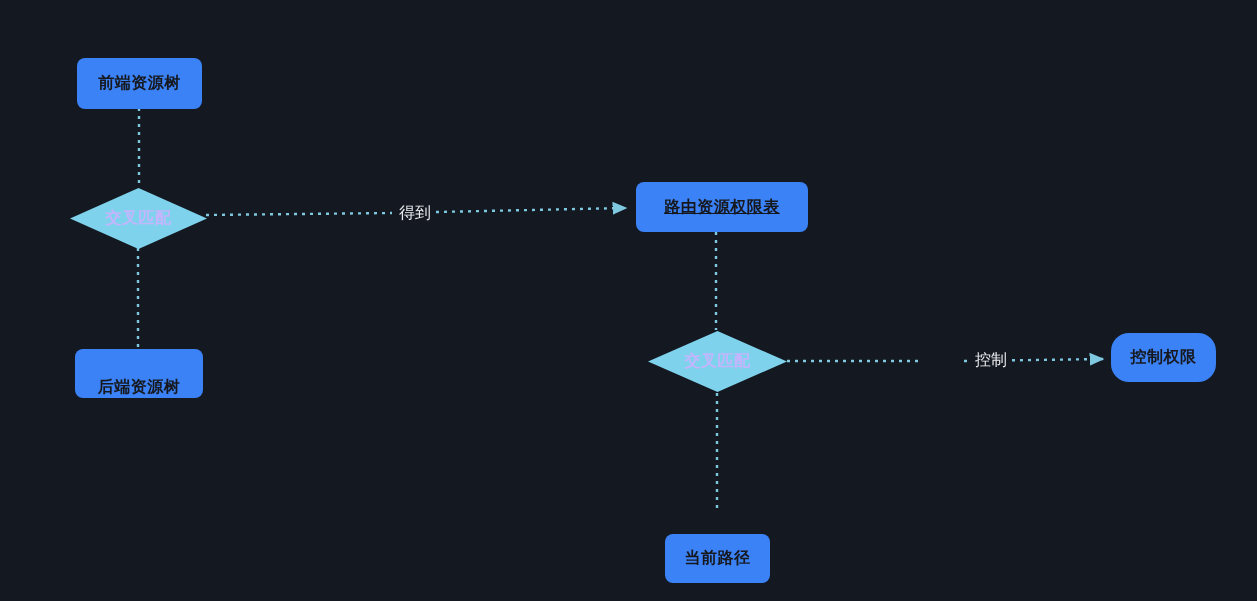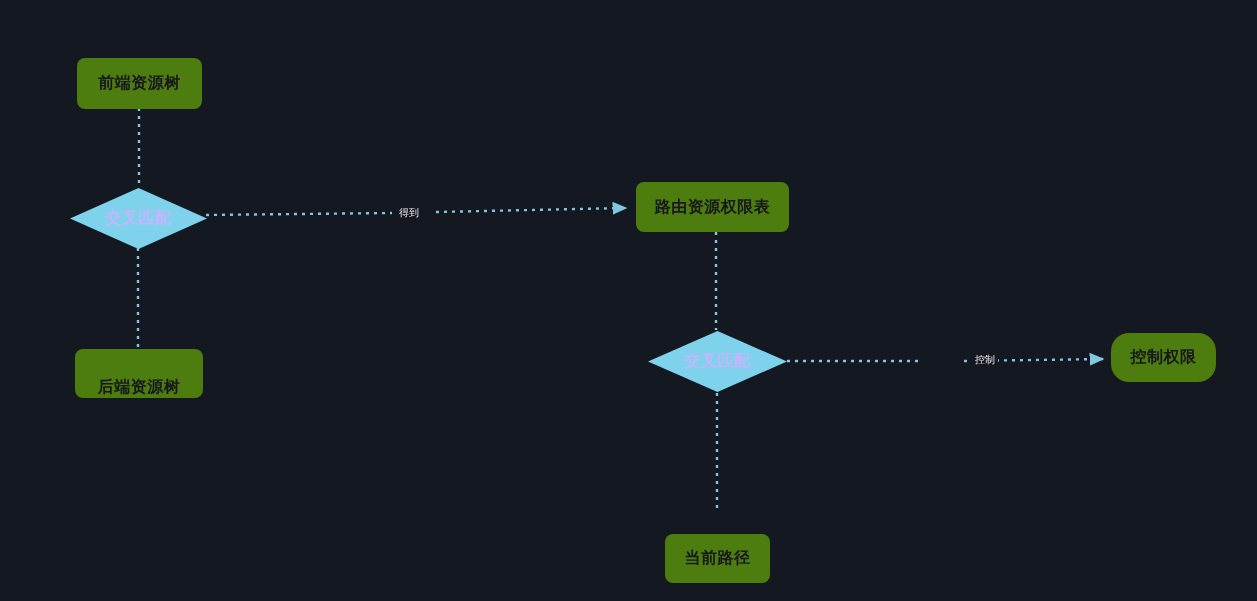--- a/index.html
+++ b/index.html
@@ -21,21 +21,21 @@
     top: 0;
     width: 1257px;
     height: 601px;
   }
   .node {
     position: absolute;
     display: flex;
     align-items: center;
     justify-content: center;
     box-sizing: border-box;
-    background: #4d7c0f;
+    background: #3b82f6;
     border-radius: 8px;
     color: #16181d;
     font-size: 16px;
     font-weight: bold;
     letter-spacing: 0.5px;
     white-space: nowrap;
     z-index: 3;
   }
   .diamond-wrap {
     position: absolute;
@@ -59,21 +59,21 @@
     justify-content: center;
     color: #c4b5fd;
     font-size: 16px;
     font-weight: bold;
     letter-spacing: 0.5px;
     white-space: nowrap;
   }
   .edge-label {
     position: absolute;
     color: #e8eaed;
-    font-size: 10px;
+    font-size: 16px;
     background: #141821;
     padding: 0 3px;
     white-space: nowrap;
     z-index: 4;
     line-height: 18px;
   }
 </style>
 </head>
 <body>
 
@@ -109,21 +109,21 @@
     <svg class="diamond-shape" viewBox="0 0 137 61" xmlns="http://www.w3.org/2000/svg">
       <polygon points="68.5,0 137,30.5 68.5,61 0,30.5" fill="#7fd2ec"></polygon>
     </svg>
     <div class="diamond-label">交叉匹配</div>
   </div>
 
   <div class="node" style="left:75px; top:349px; width:128px; height:49px;align-items:flex-end;">
     <span>后端资源树</span>
   </div>
 
-  <div class="node" style="left:636px; top:182px; width:153px; height:50px;">
+  <div class="node" style="left:636px; top:182px; width:172px; height:50px;text-decoration:underline;">
     <span>路由资源权限表</span>
   </div>
 
   <div class="diamond-wrap" style="left:648px; top:331px; width:139px; height:61px;">
     <svg class="diamond-shape" viewBox="0 0 139 61" xmlns="http://www.w3.org/2000/svg">
       <polygon points="69.5,0 139,30.5 69.5,61 0,30.5" fill="#7fd2ec"></polygon>
     </svg>
     <div class="diamond-label">交叉匹配</div>
   </div>
 

